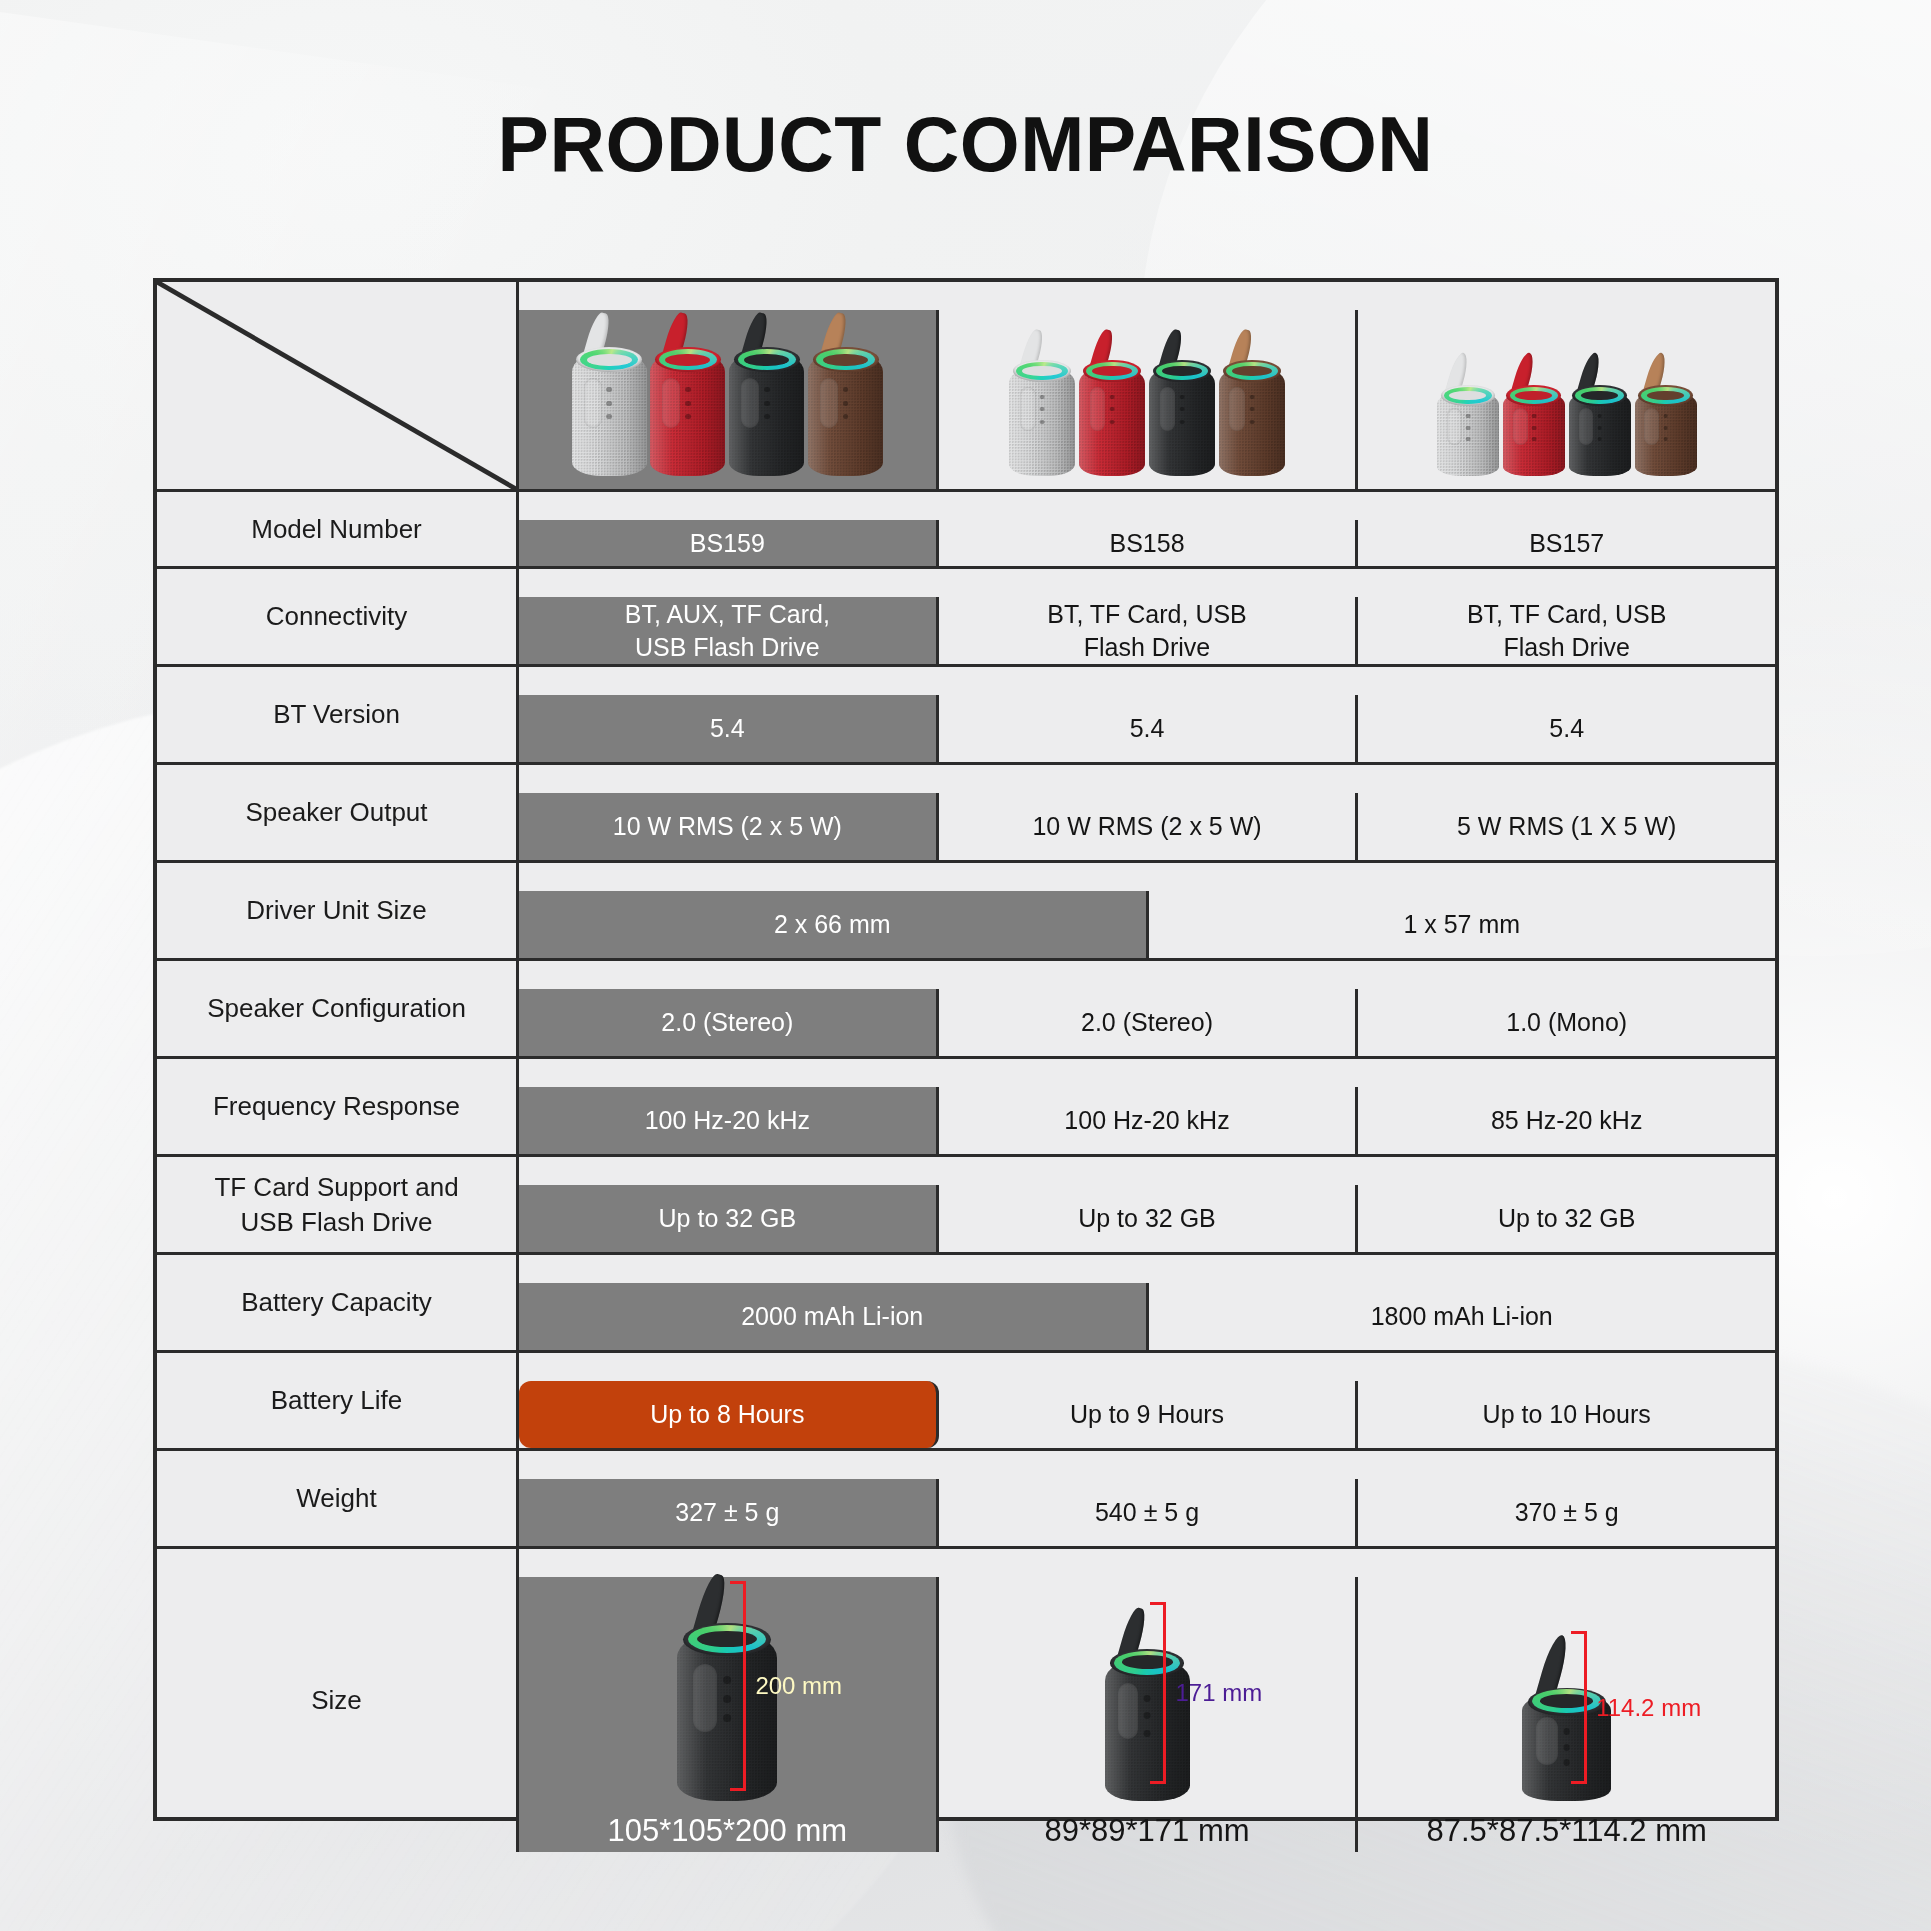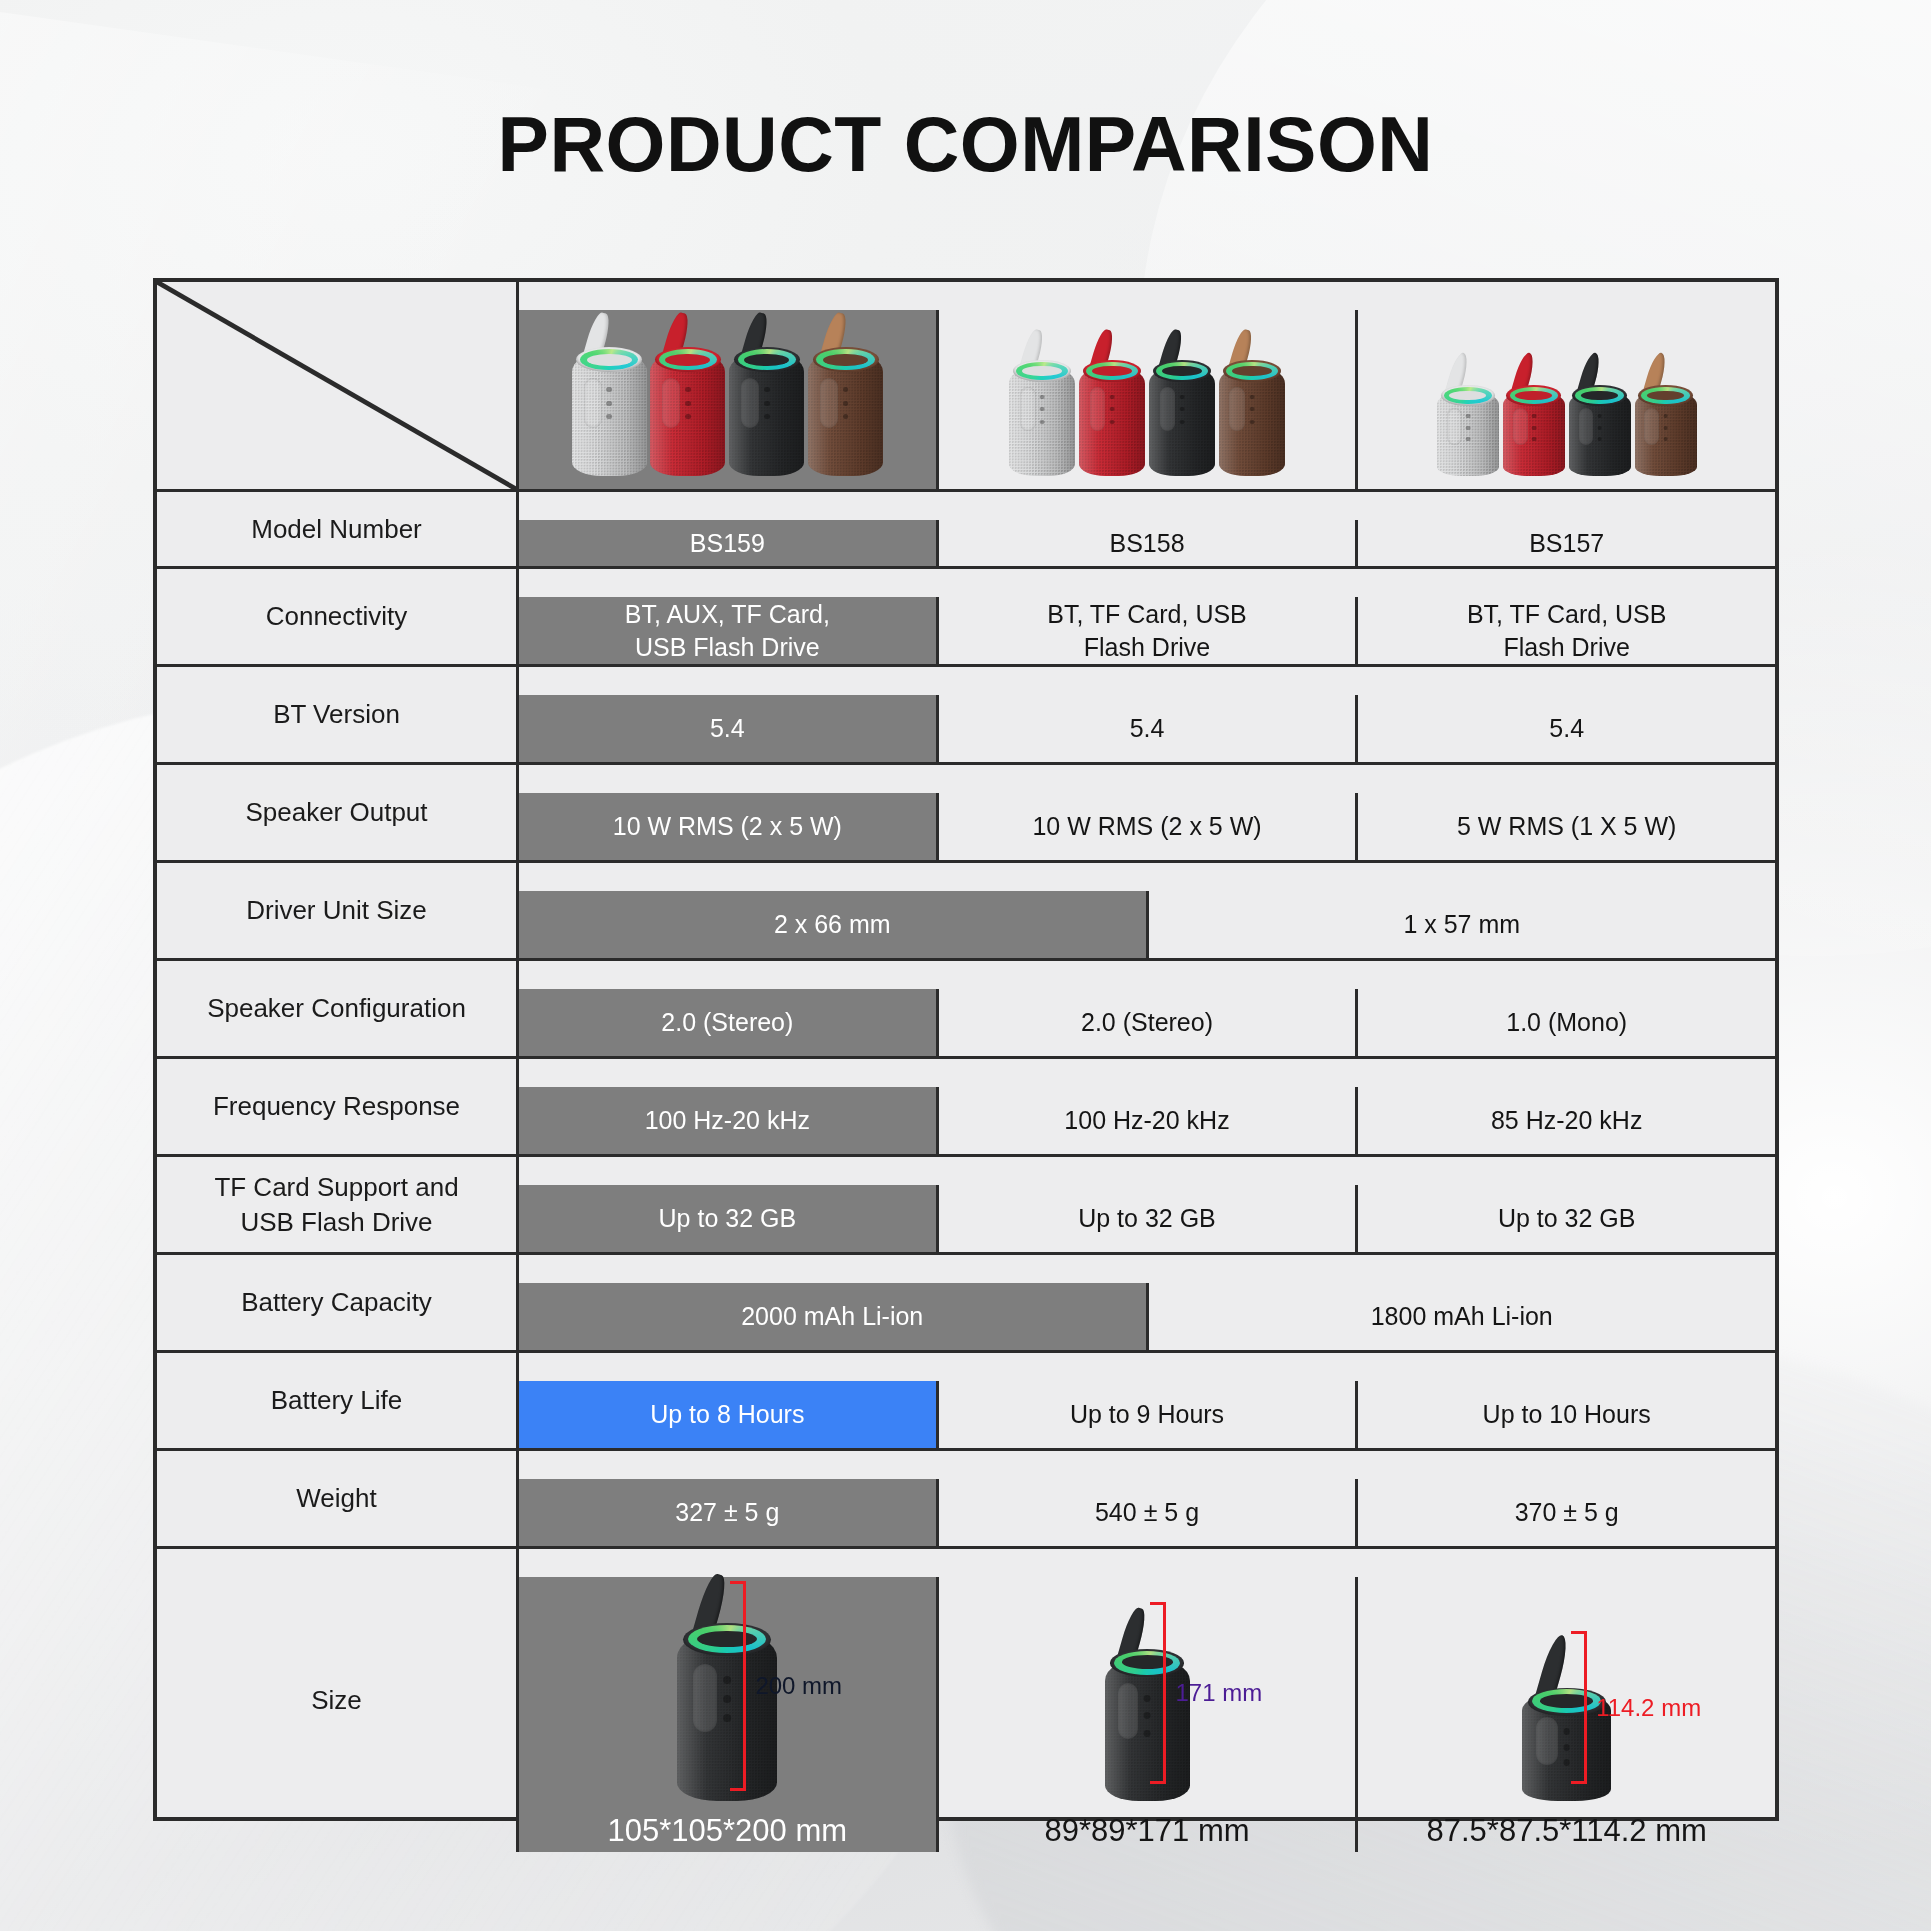--- a/index.html
+++ b/index.html
@@ -557,21 +557,21 @@
         <span class="label-text">Battery Capacity</span>
       </div>
     <div class="cell c-prod col-hi" style="background-color: rgb(126, 126, 126);">2000 mAh Li-ion</div>
     <div class="cell c-prod">1800 mAh Li-ion</div>
   </div>
 
   <div class="trow" style="height:98px">
     <div class="cell c-label">
         <span class="label-text">Battery Life</span>
       </div>
-    <div class="cell c-prod col-hi" style="background-color: #3b82f6;">Up to 8 Hours</div>
+    <div class="cell c-prod col-hi" style="background-color: #c2410c; border-radius: 12px;">Up to 8 Hours</div>
     <div class="cell c-prod">Up to 9 Hours</div>
     <div class="cell c-prod">Up to 10 Hours</div>
   </div>
 
   <div class="trow" style="height:98px">
     <div class="cell c-label">
         <span class="label-text">Weight</span>
       </div>
     <div class="cell c-prod col-hi" style="background-color: rgb(126, 126, 126);">327 ± 5 g</div>
     <div class="cell c-prod">540 ± 5 g</div>
@@ -591,21 +591,21 @@
             <div class="toprim"></div>
           <div class="ring"></div>
             <div class="ring-in"></div>
           <div class="panel"></div>
           <div class="btn" style="top:97px"></div>
             <div class="btn" style="top:116px"></div>
           <div class="btn" style="top:135px"></div>
         </div>
         <div class="dim-bracket" style="left:53%; top:3.9px; height:210px;">
           <div class="bracket-shape" style="height: 210px; border-top-color: rgb(237, 28, 36); border-right-color: rgb(237, 28, 36); border-bottom-color: rgb(237, 28, 36); border-left: none;"></div>
-          <span class="dim-text" style="color: #0f172a;">200 mm</span>
+          <span class="dim-text" style="color: #fef9c3;">200 mm</span>
         </div>
       </div>
       <div class="size-caption">105*105*200 mm</div>
     </div>
 
     <div class="cell c-prod">
       <div class="size-stage">
         <div class="spk spk-size2 v-black">
           <div class="strap"></div>
             <div class="body"></div>

